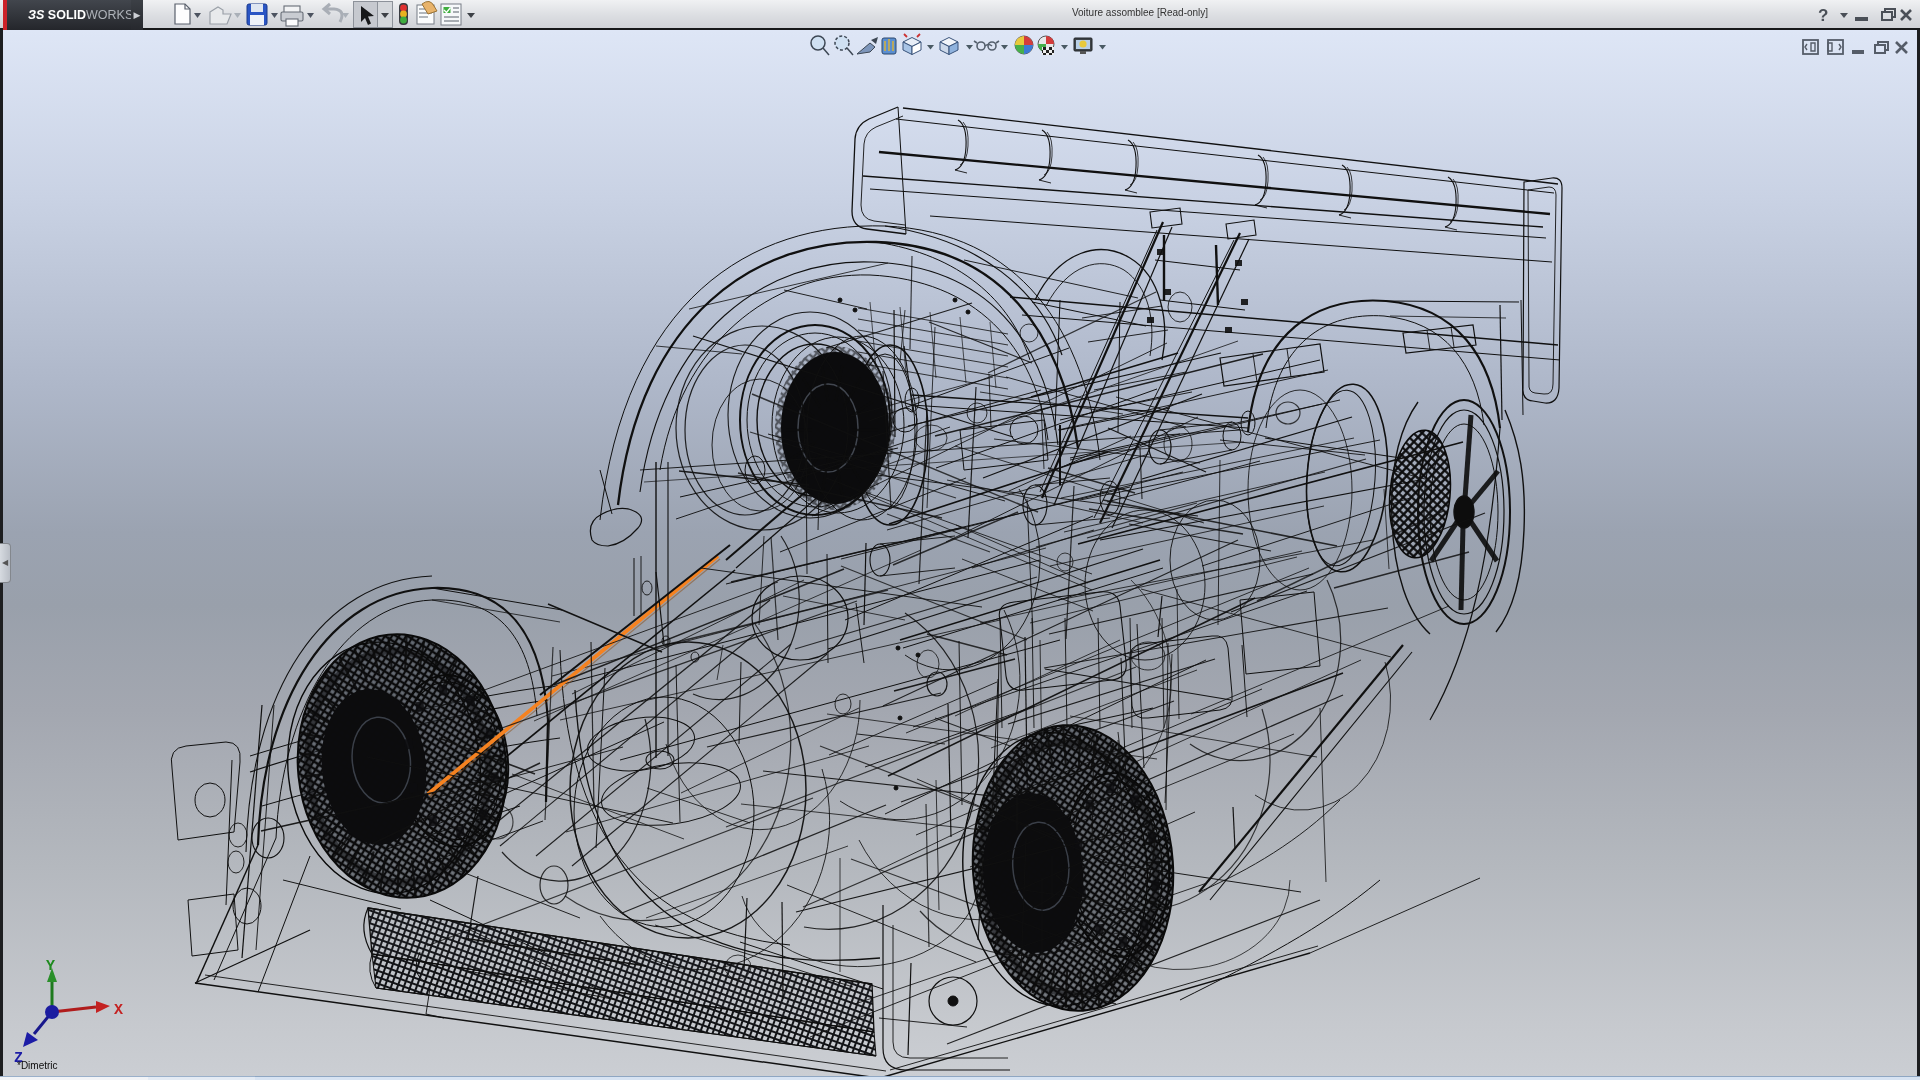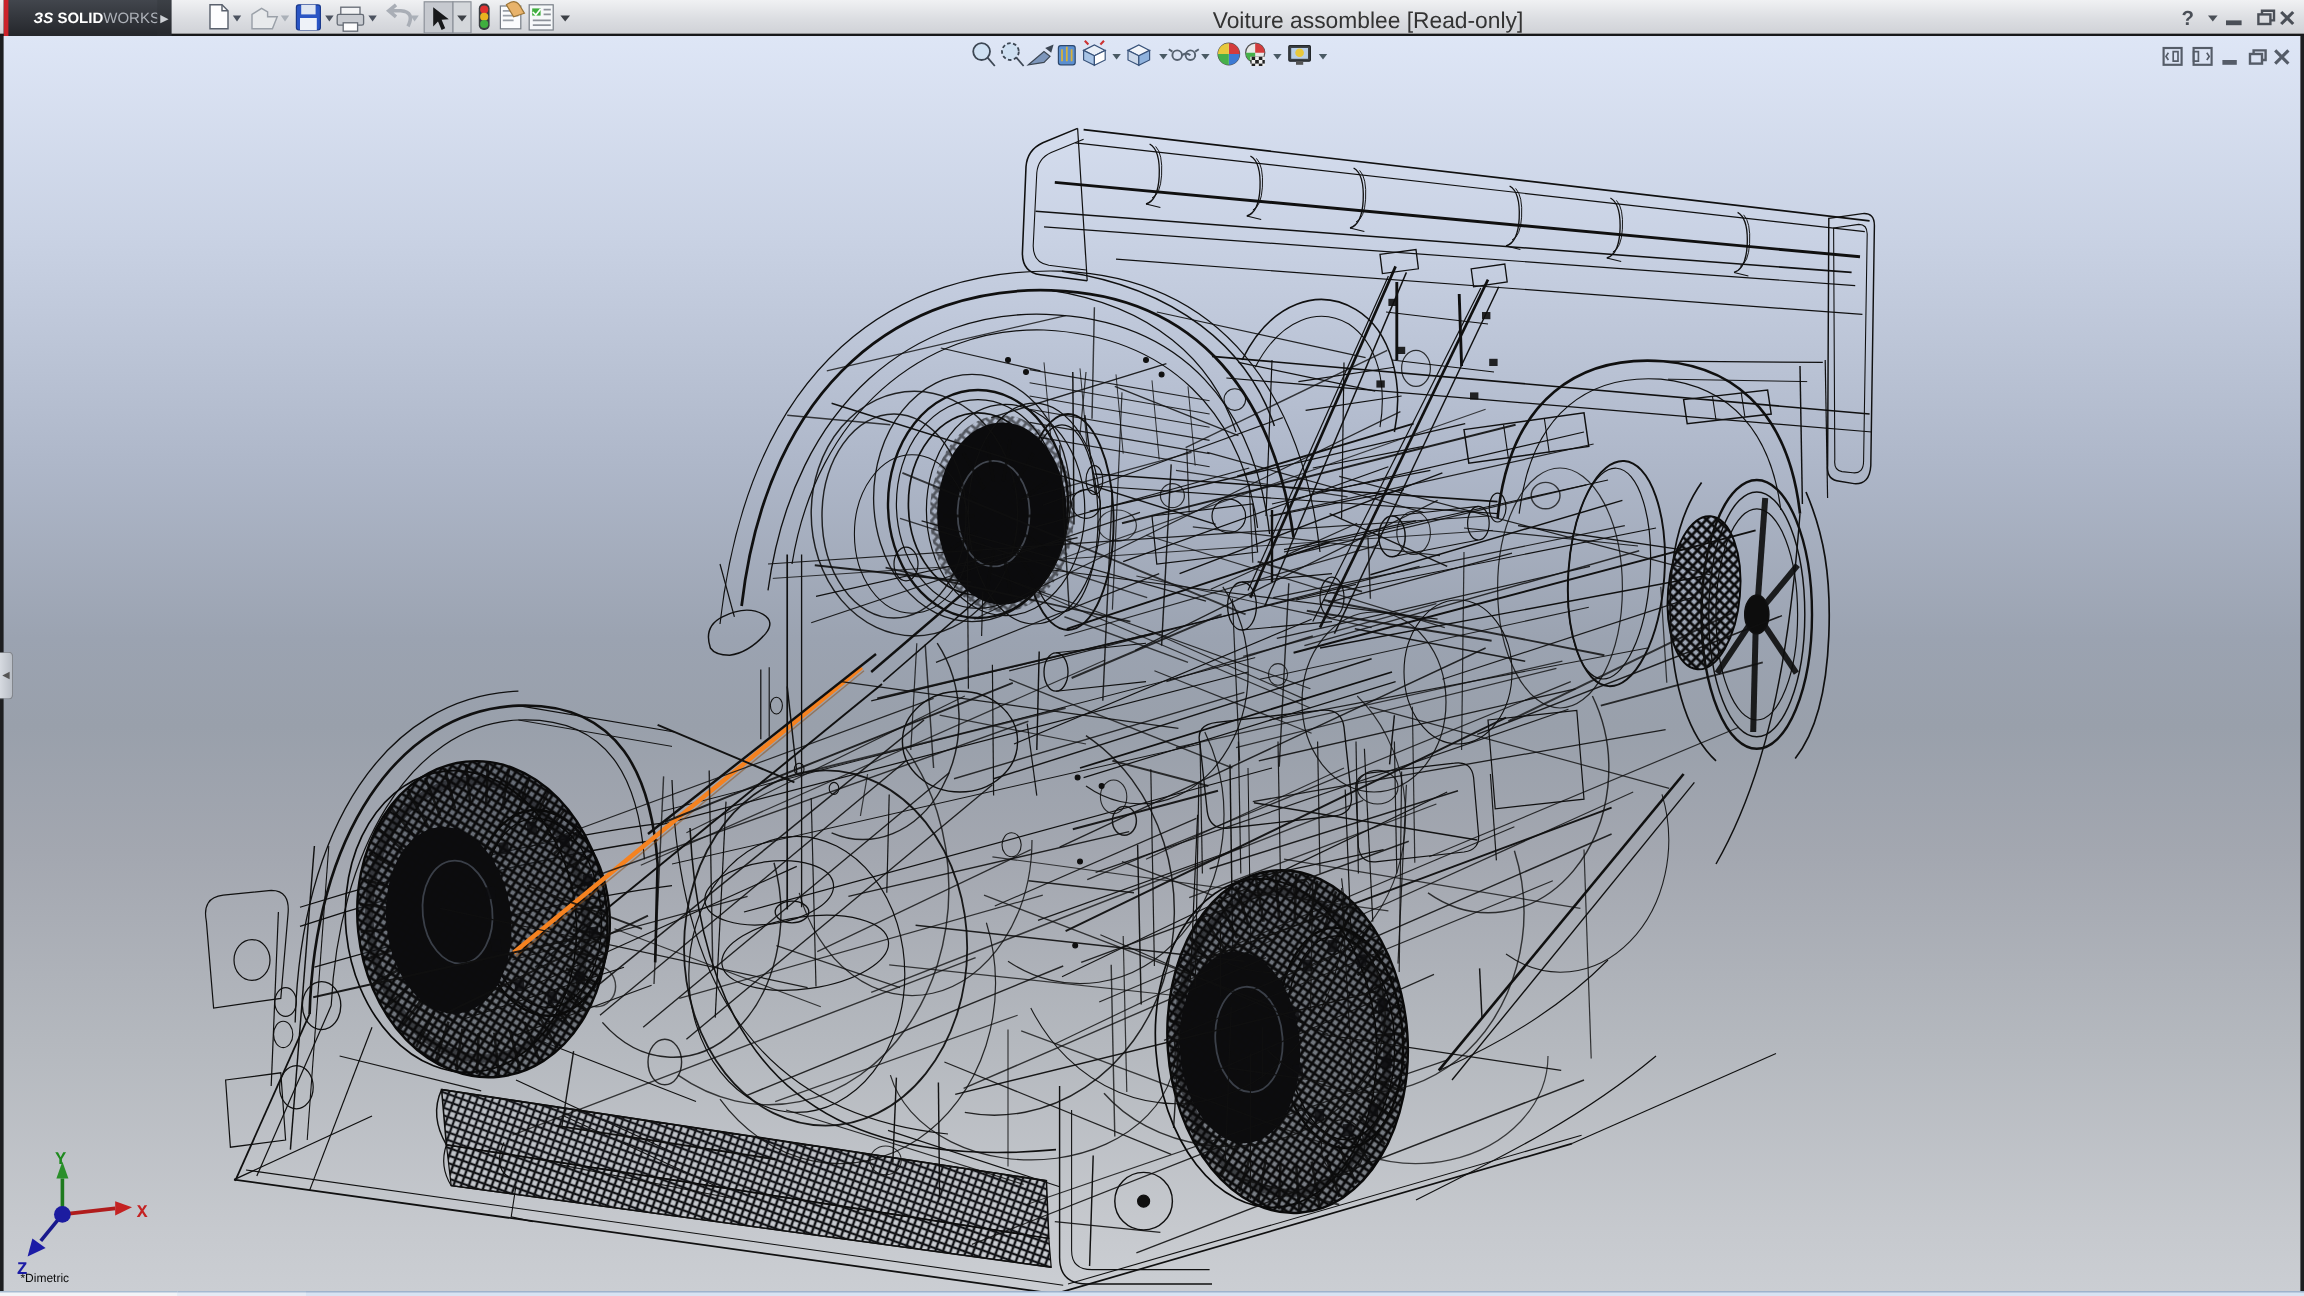--- a/index.html
+++ b/index.html
@@ -1,21 +1,21 @@
 <!DOCTYPE html>
 <html><head><meta charset="utf-8"><style>
 *{margin:0;padding:0;box-sizing:border-box}
 html,body{width:1920px;height:1080px;overflow:hidden;font-family:"Liberation Sans",sans-serif}
 #titlebar{position:absolute;left:0;top:0;width:1920px;height:30px;background:linear-gradient(#f0f1f3,#dcdee2 55%,#d0d2d7);border-bottom:2px solid #17181a}
 #logo{position:absolute;left:3px;top:0;width:131px;height:30px;background:linear-gradient(#42464d,#24262b);overflow:hidden}
 #redstripe{position:absolute;left:0;top:0;width:4px;height:30px;background:#cc2229}
 #logotxt{position:absolute;left:25px;top:8px;font-size:12.5px;font-weight:bold;color:#fff;white-space:nowrap}
 #logotxt span{color:#aeb2b9;font-weight:normal}
 #logotab{position:absolute;left:131px;top:0;width:12px;height:30px;background:linear-gradient(#3c4046,#26282d);color:#cdd0d5;font-size:9px;line-height:30px;text-align:center}
-#title{position:absolute;left:1140px;top:7px;transform:translateX(-50%);font-size:19px;color:#333;white-space:nowrap}
+#title{position:absolute;left:1140px;top:7px;transform:translateX(-50%);font-size:10px;color:#333;white-space:nowrap}
 #viewport{position:absolute;left:0;top:30px;width:1920px;height:1046px;background:linear-gradient(#dee6f6 0%,#c9d2e4 16%,#aeb7c9 34%,#9ba3b1 48%,#99a0ab 55%,#a3a7b0 65%,#b4b8be 80%,#c6c9ce 95%,#cbced3 100%)}
 #vpborders{position:absolute;left:0;top:30px;width:1920px;height:1046px;border-left:3px solid #1d1e20;border-right:3px solid #1d1e20;pointer-events:none}
 #statusbar{position:absolute;left:0;top:1076px;width:1920px;height:4px;background:#d7e3f2;border-top:1px solid #8ea6c2}
 #dimetric{position:absolute;left:17px;top:1060px;font-size:10px;color:#0c0c0c}
 #lefttab{position:absolute;left:0;top:543px;width:11px;height:40px;background:linear-gradient(90deg,#d6dae0,#b9bec6);border:1px solid #83878d;border-left:none;border-radius:0 4px 4px 0;color:#555;font-size:8px;line-height:38px;text-align:center}
 svg{position:absolute;left:0;top:0}
 </style></head><body>
 <div id="viewport"></div>
 <svg id="car" width="1920" height="1080" viewBox="0 0 1920 1080">
 <defs>

